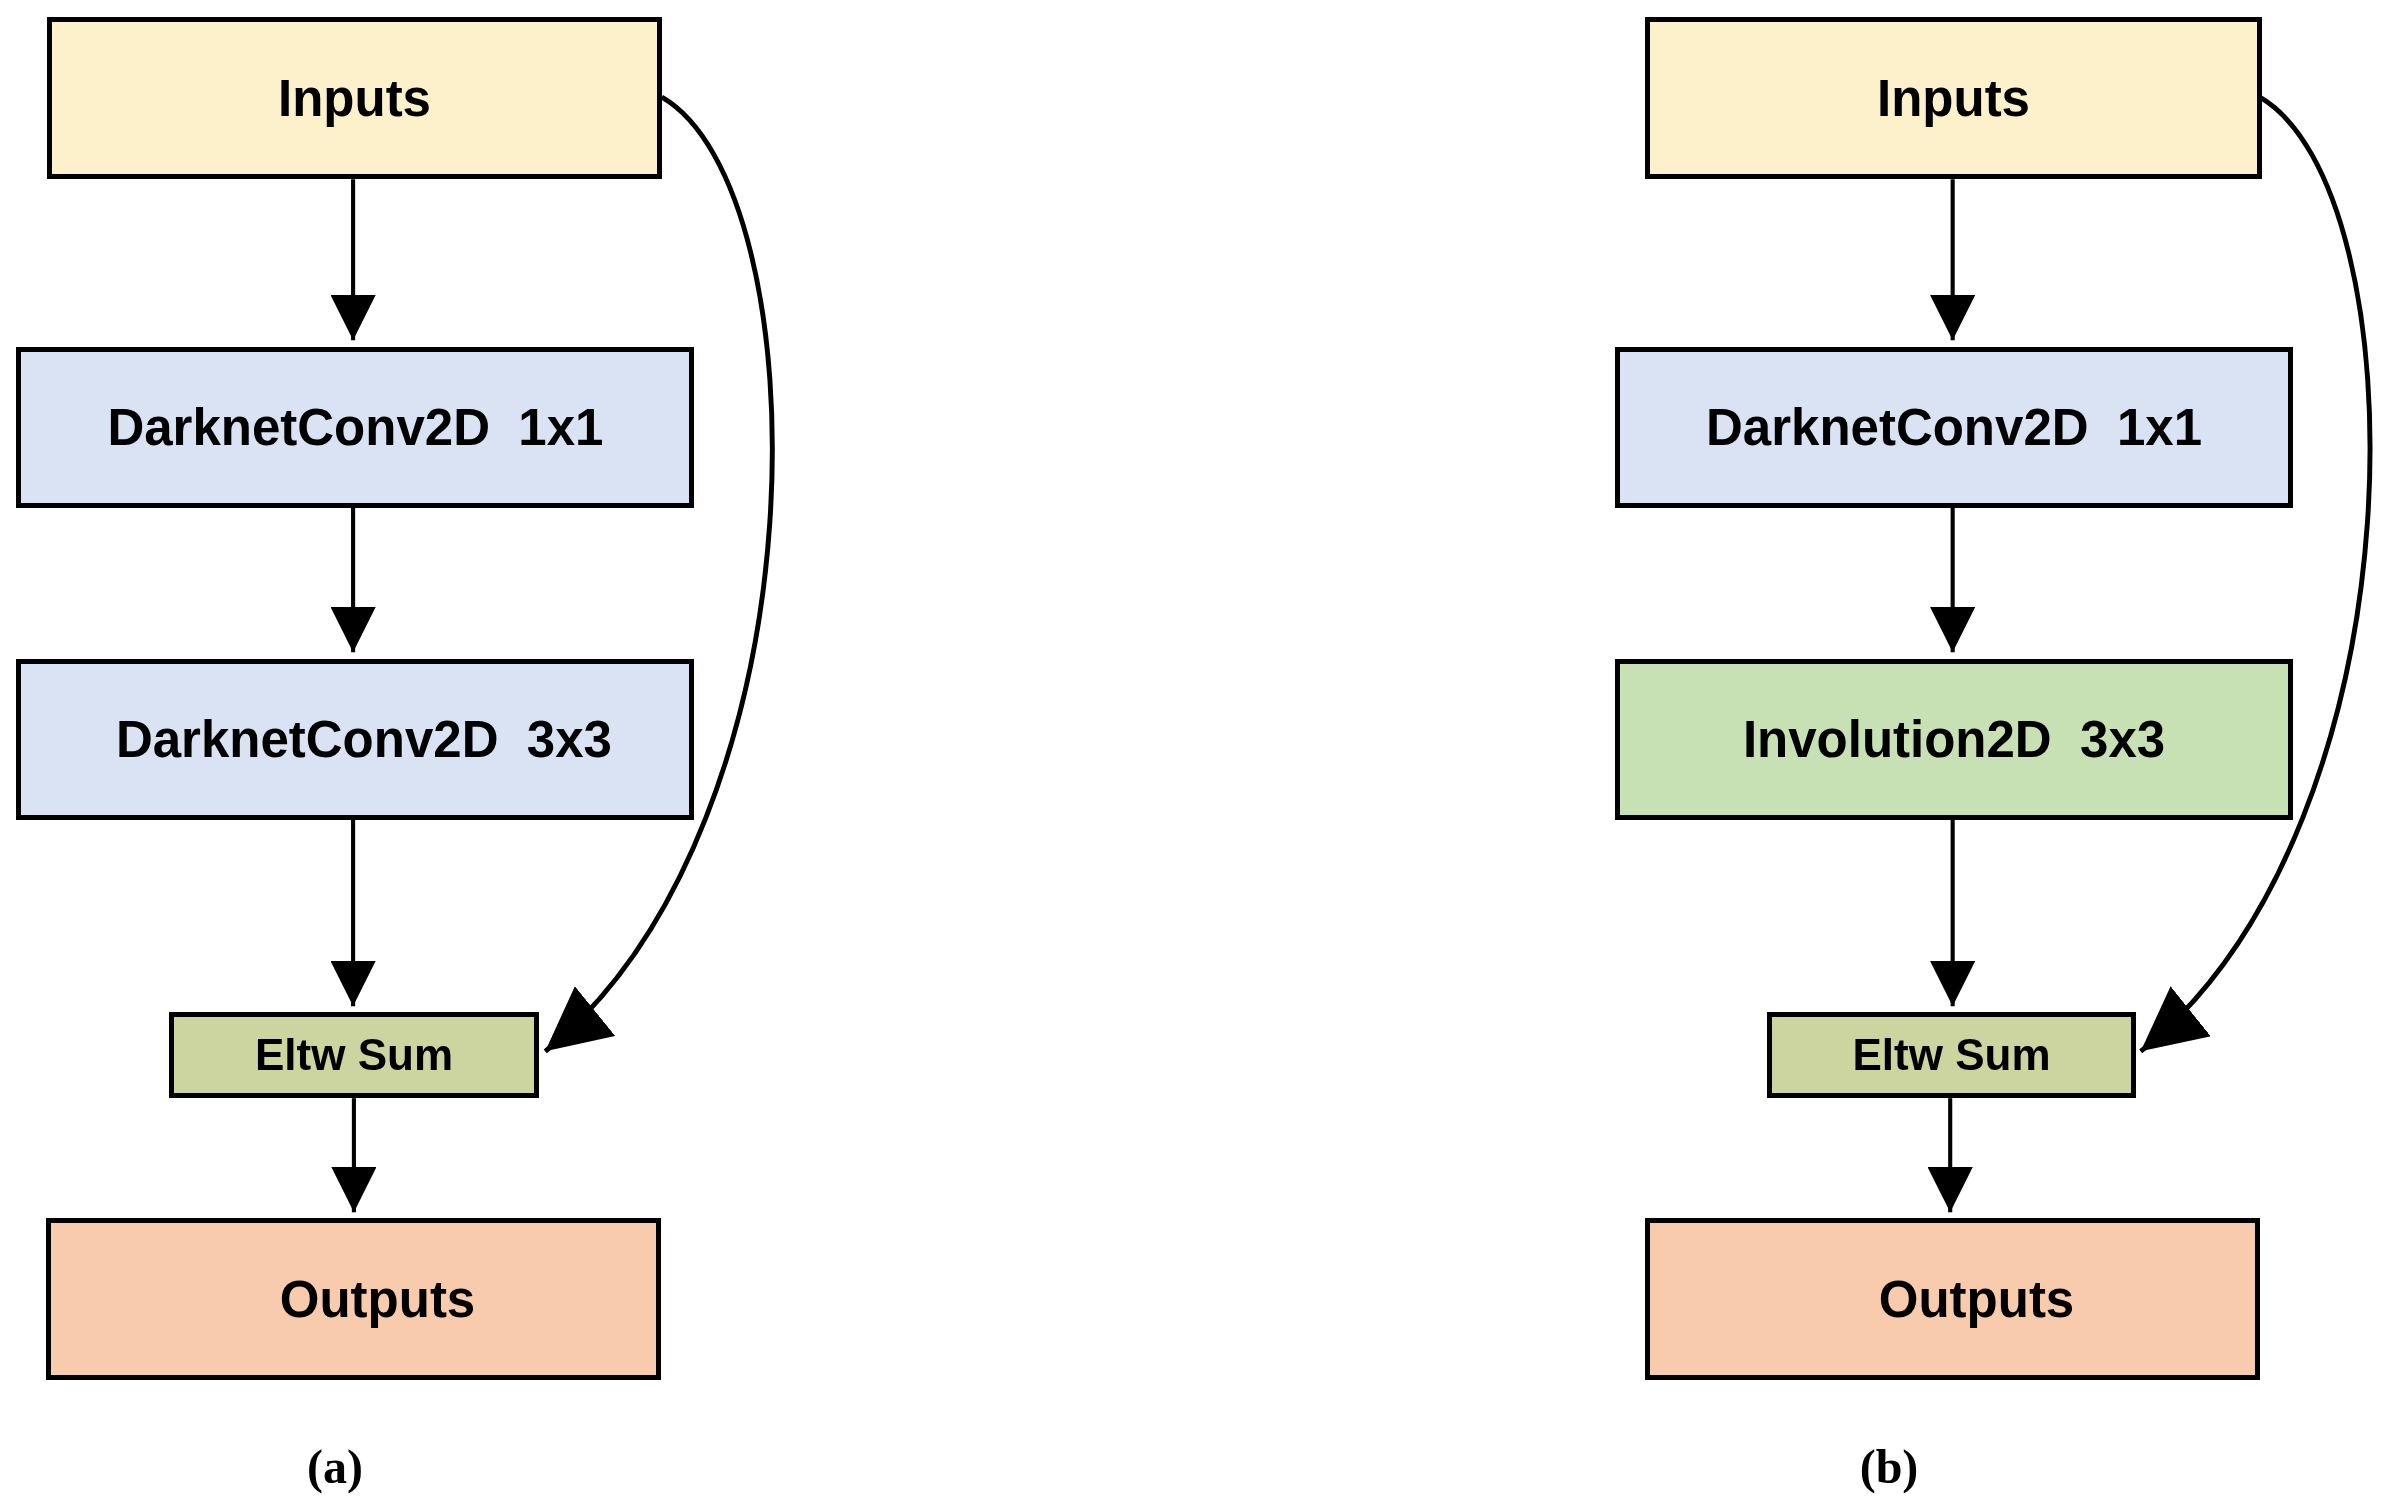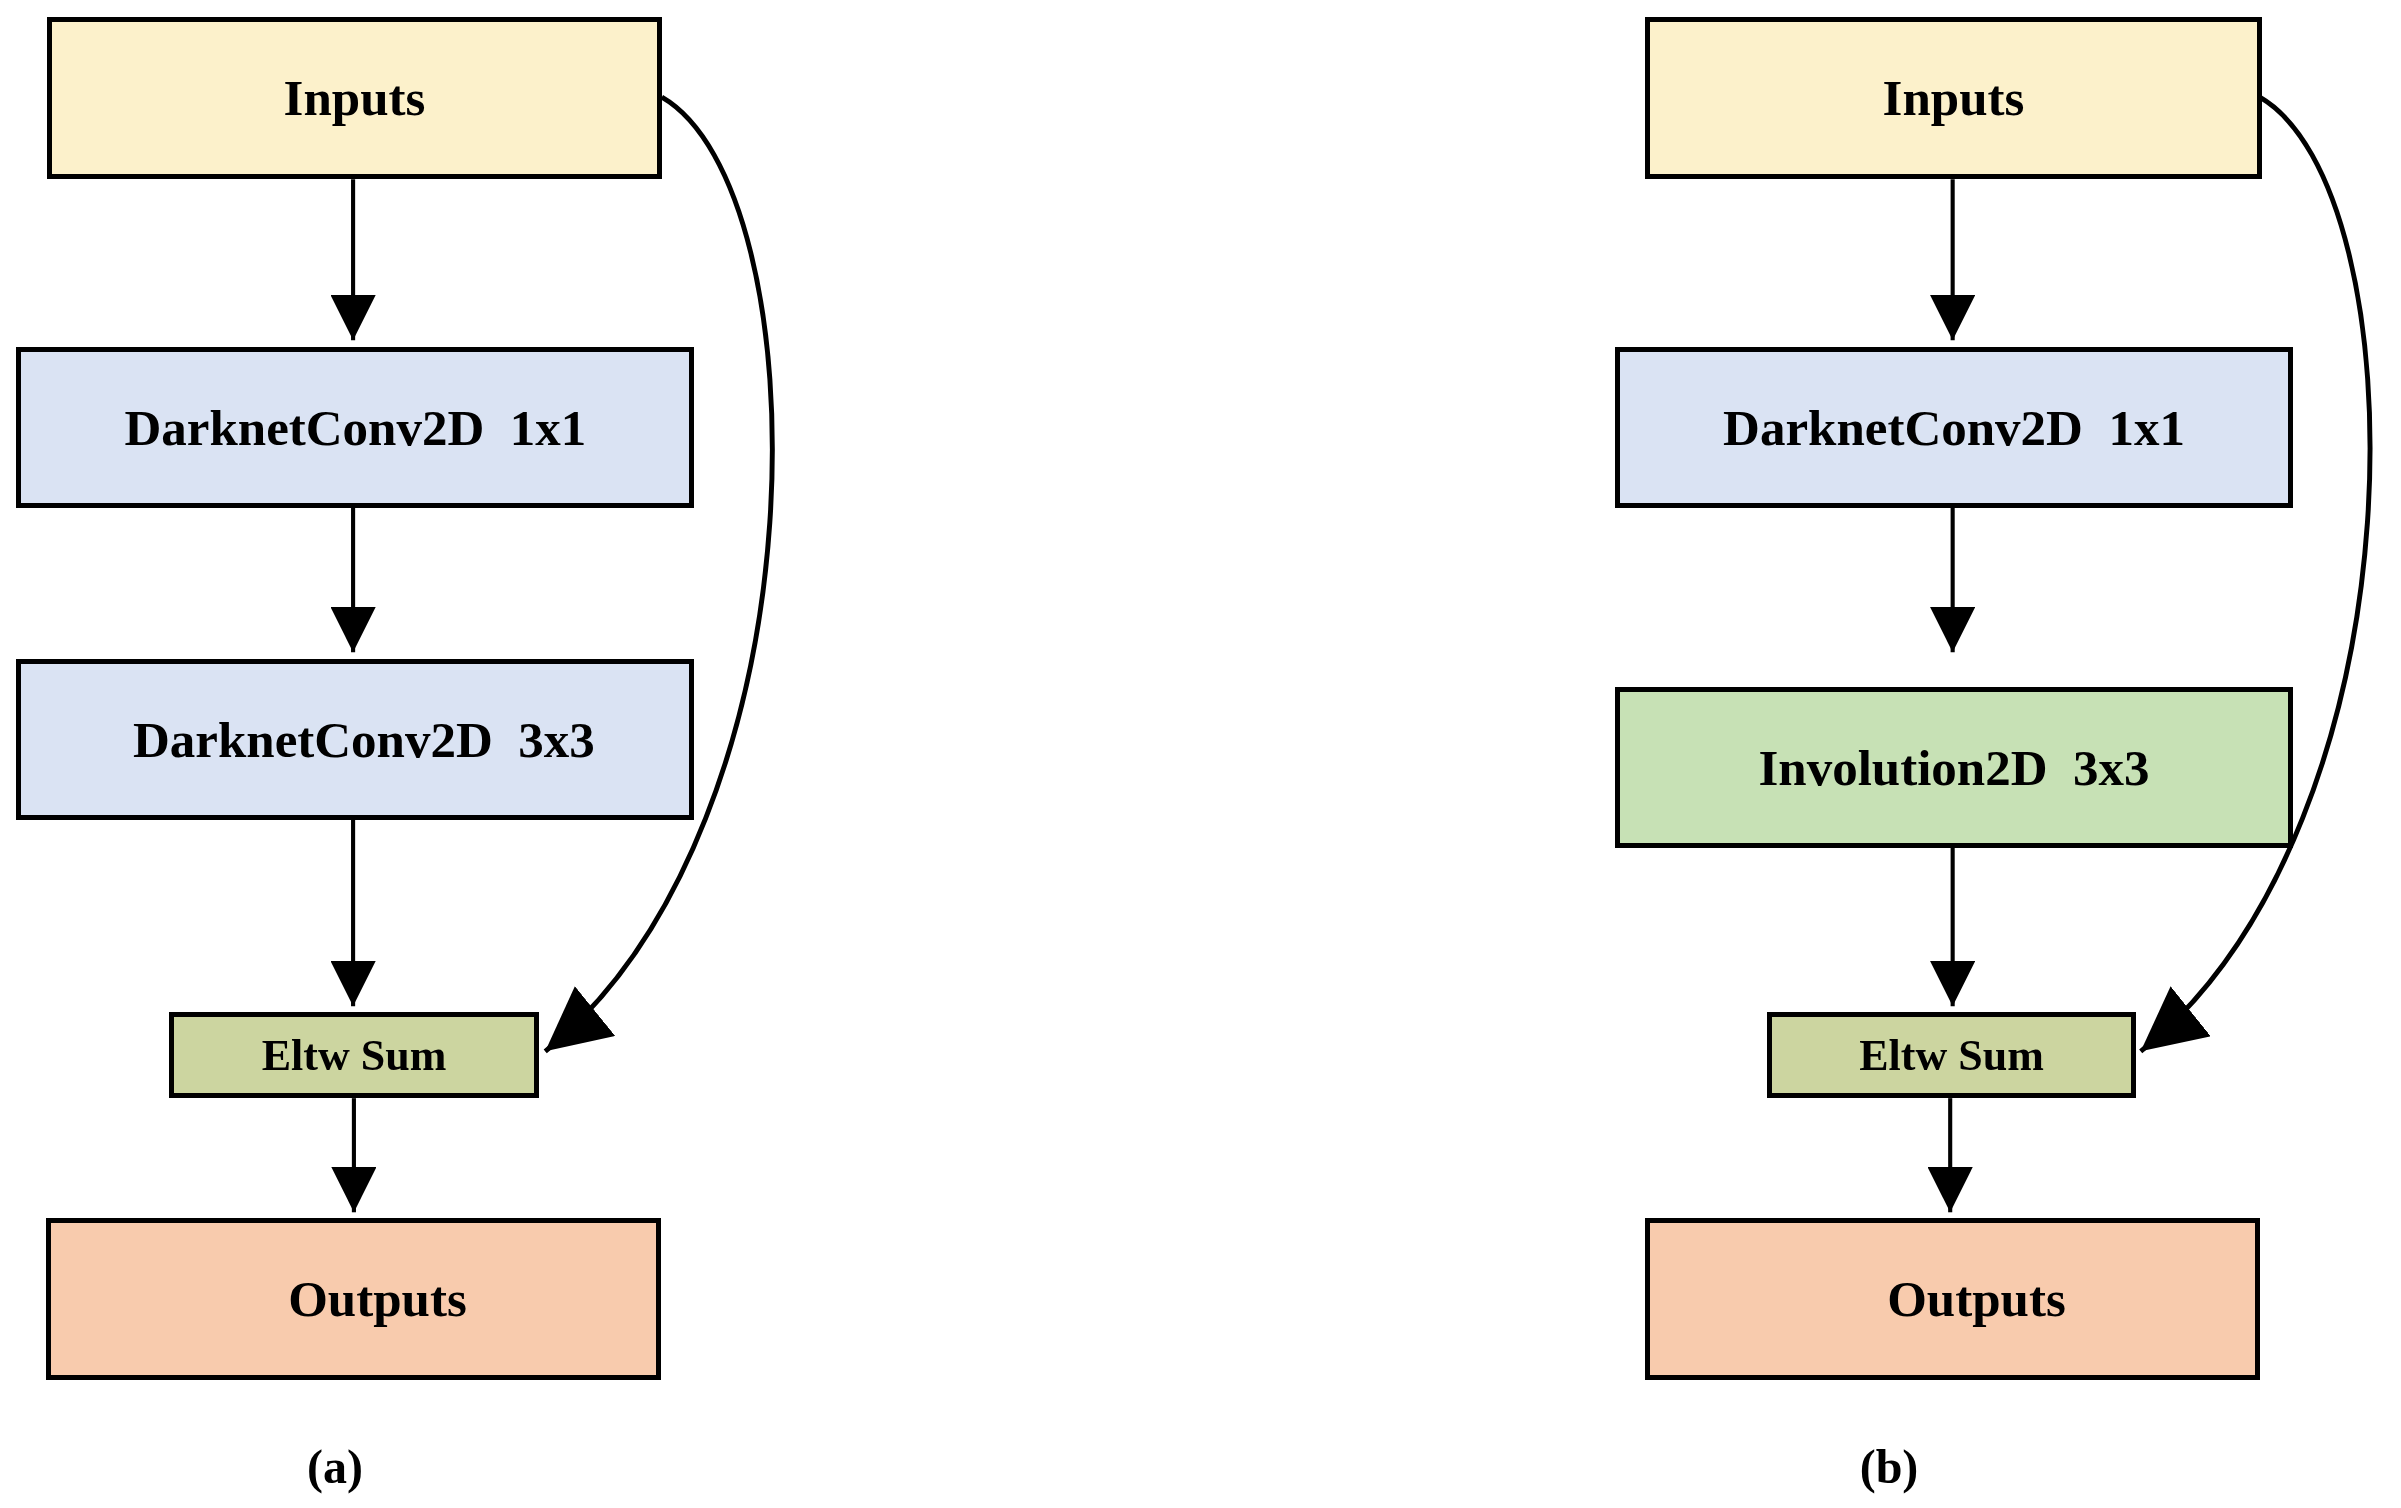--- a/index.html
+++ b/index.html
@@ -13,26 +13,26 @@
     font-family:"Liberation Sans", sans-serif;
   }
   .arrows{position:absolute;left:0;top:0;width:2401px;height:1509px;}
   .arrow{stroke:var(--stroke);fill:none;}
   .arrow-head{fill:var(--stroke);}
   .node{
     position:absolute; box-sizing:border-box;
     border:5px solid var(--stroke);
     display:flex; align-items:center; justify-content:center;
     font-weight:bold; font-size:51px; color:#000;
-    white-space:pre; text-align:center;font-family:Liberation Serif, serif;
+    white-space:pre; text-align:center;
   }
   .node.small{font-size:44px;}
   .fill-cream{background:var(--cream);}
   .fill-blue{background:var(--blue);}
-  .fill-green{background:var(--green);margin-top:28px;}
+  .fill-green{background:var(--green);}
   .fill-olive{background:var(--olive);}
   .fill-peach{background:var(--peach);padding-left:48px;}
   .caption{
     position:absolute; width:164px; text-align:center;
     font-family:"Liberation Serif", serif; font-weight:bold;
     font-size:48px; color:#000;
   }
   
   .a-inputs {left:47px;  top:17px;   width:615px; height:162px;}
   .a-conv1  {left:16.4px;  top:347px;  width:678px; height:161px;}

